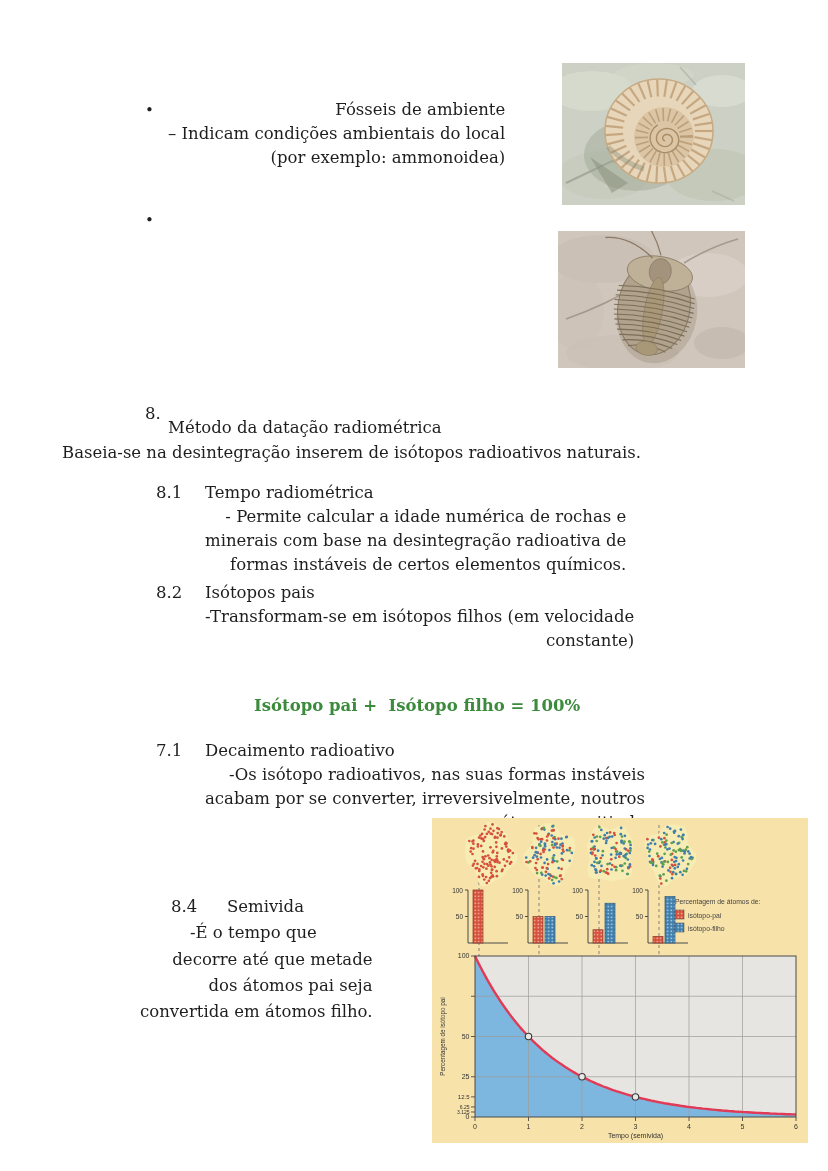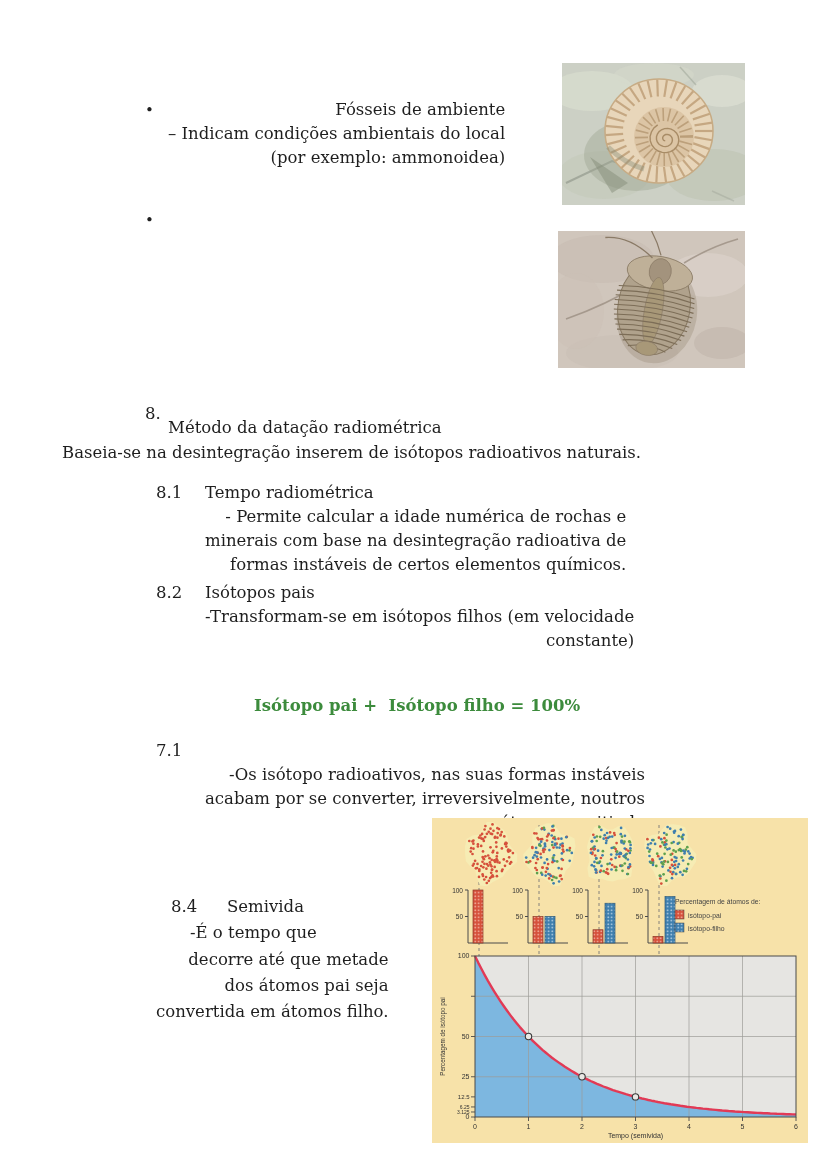--- a/index.html
+++ b/index.html
@@ -150,29 +150,30 @@
 formas instáveis de certos elementos químicos.</div>
 
   <span class="abs" style="left:156px;top:581px">8.2</span>
   <span class="abs" style="left:205px;top:581px">Isótopos pais</span>
   <div class="abs pre" style="left:205px;top:605px">-Transformam-se em isótopos filhos (em velocidade
 constante)</div>
 
   <div id="formula" class="abs prex formula" style="left: 207px; top: 694px; color: rgb(60, 139, 60); margin-left: 47px;">Isótopo pai +  Isótopo filho = 100%</div>
 
   <span class="abs" style="left:156px;top:739px">7.1</span>
+  <span class="abs" style="left:205px;top:739px">Decaimento radioativo</span>
   <div class="abs pre" style="left:205px;top:763px">-Os isótopo radioativos, nas suas formas instáveis
 acabam por se converter, irreversivelmente, noutros
 átomos, emitindo
 partículas e radiação.</div>
 
   <span class="abs" style="left:171px;top:895px">8.4</span>
   <span class="abs" style="left:227px;top:895px">Semivida</span>
   <div class="abs" style="left:190px;top:921px">-É o tempo que</div>
-  <div class="abs pre lh26" style="left:156px;top:947px">decorre até que metade
+  <div class="abs pre lh26" style="left:140px;top:947px">decorre até que metade
 dos átomos pai seja
 convertida em átomos filho.</div>
 
   <svg id="decay-svg" class="abs" style="left:432px;top:818px" width="376" height="325" viewBox="0 0 376 325">
       <rect x="0" y="0" width="376" height="325" fill="#f7e2a9"></rect>
       <defs>
         <pattern id="pat-pai" width="3.5" height="3.5" patternUnits="userSpaceOnUse">
           <rect x="0" y="0" width="3.5" height="3.5" fill="#d6513c"></rect>
           <circle cx="1.2" cy="1.2" r="0.8" fill="#f6c9b8"></circle>
         </pattern>

